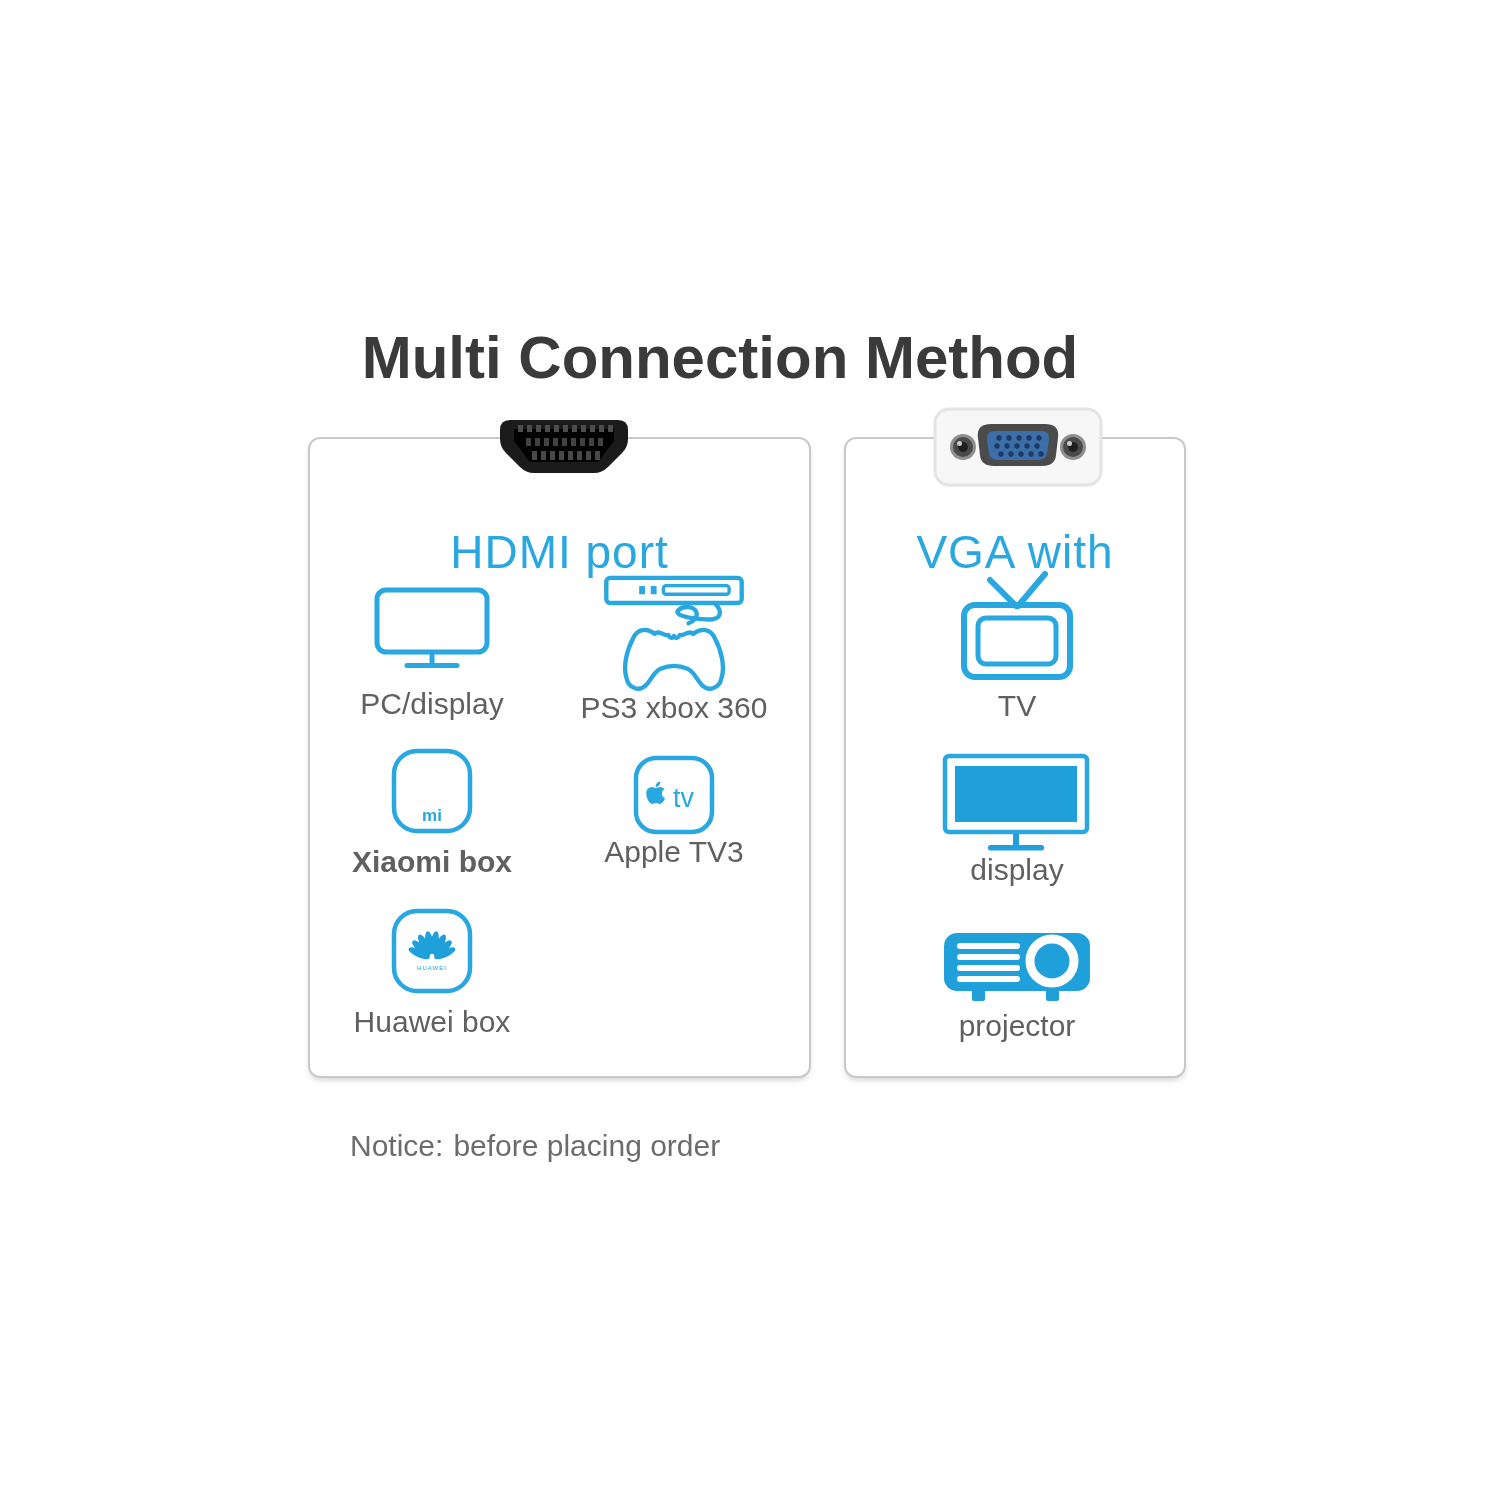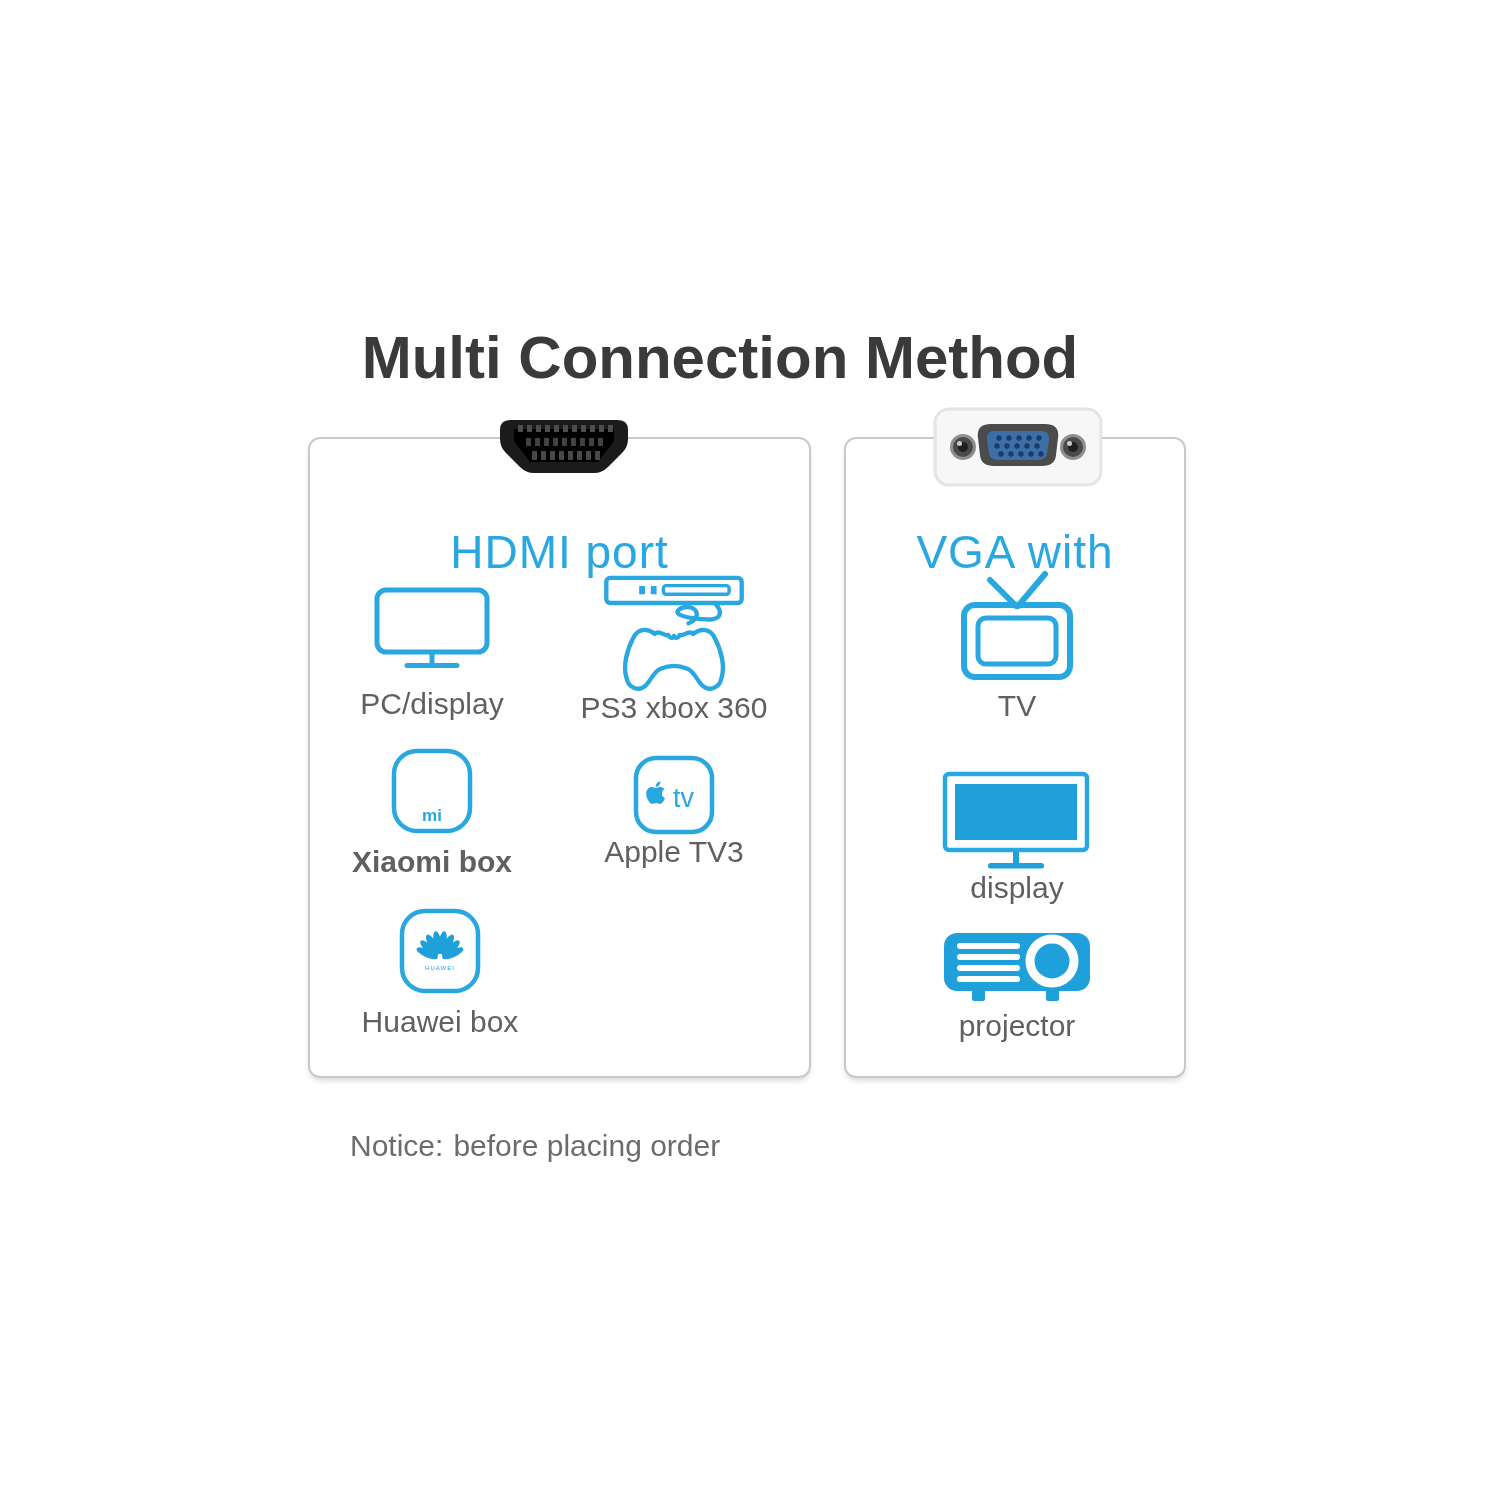--- a/index.html
+++ b/index.html
@@ -33,26 +33,26 @@
   }
   
   .cell-pc{left:12px;top:148px;width:220px;}
   .cell-pc .label{margin-top:16px;}
   .cell-ps3{left:254px;top:134px;width:220px;justify-content:space-between;}
   .cell-ps3 .label{margin-top:0px;}
   .cell-xiaomi{left:12px;top:308px;width:220px;}
   .cell-xiaomi .label{margin-top:10px;font-weight:bold;}
   .cell-appletv{left:254px;top:316px;width:220px;}
   .cell-appletv .label{margin-top:0;}
-  .cell-huawei{left:20px;top:468px;width:220px;}
+  .cell-huawei{left:12px;top:468px;width:220px;}
   .cell-huawei .label{margin-top:10px;}
   
   .cell-tv{left:41px;top:130px;width:260px;}
   .cell-tv .label{margin-top:6px;}
-  .cell-display{left:41px;top:332px;width:260px;}
+  .cell-display{left:41px;top:314px;width:260px;}
   .cell-display .label{margin-top:0px;}
   .cell-projector{left:41px;top:488px;width:260px;}
   .cell-projector .label{margin-top:6px;}
   .notice{
     position:absolute;left:350px;top:1122px;display:flex;align-items:flex-start;
     font-size:30px;color:#6c6c6c;line-height:48px;
   }
   .notice .notice-label{margin-right:10px;white-space:nowrap;}
   .notice .notice-line{white-space:nowrap;}
 </style>

